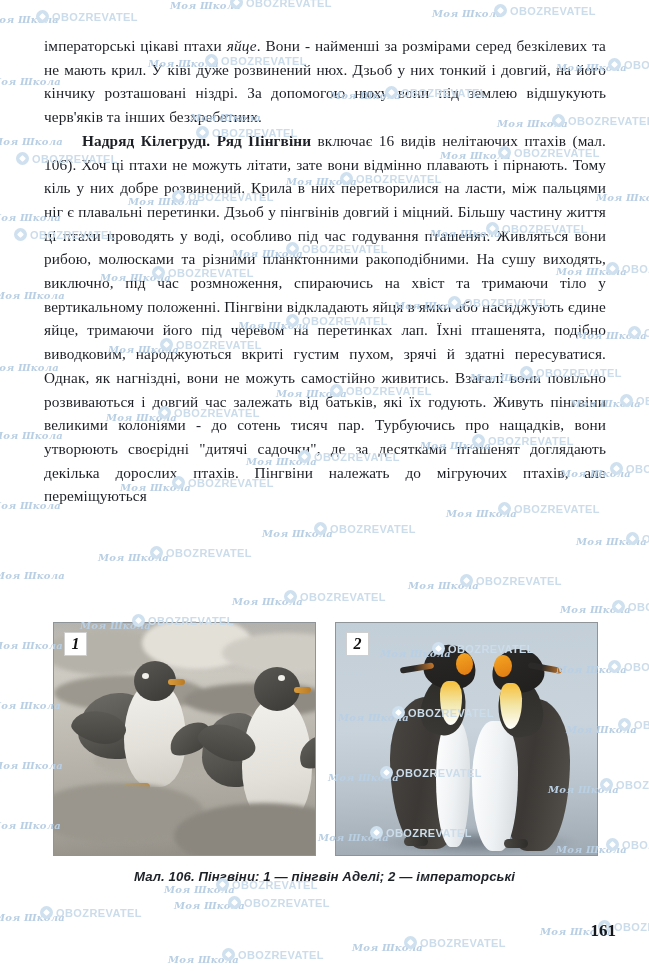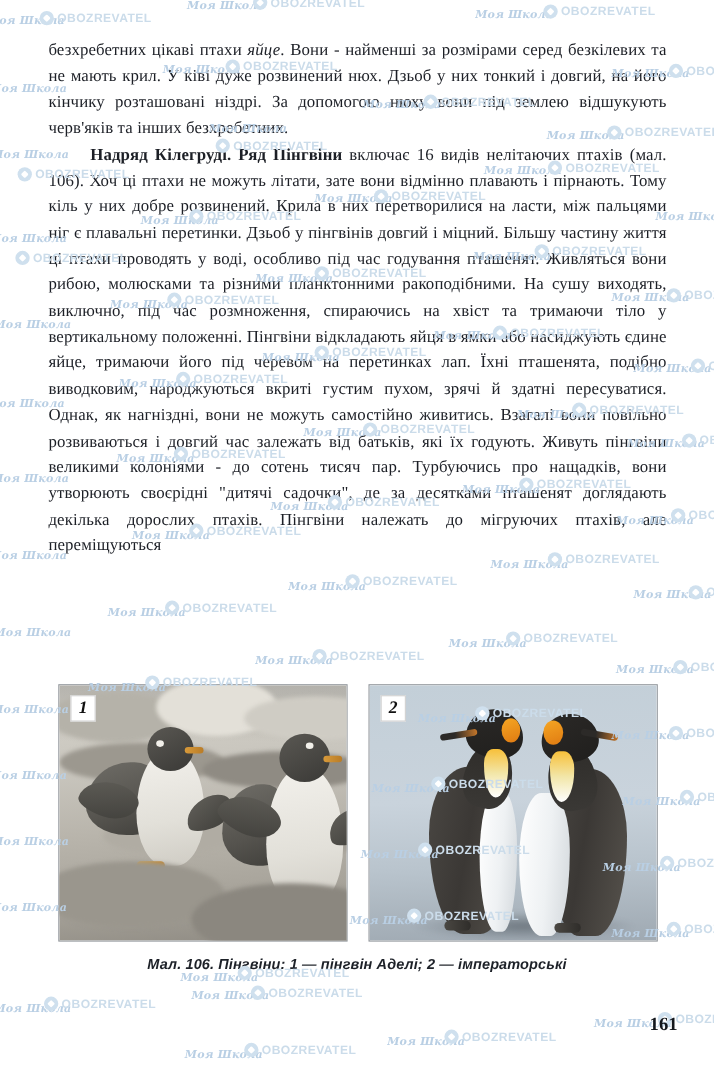--- a/index.html
+++ b/index.html
@@ -290,21 +290,21 @@
     color: #14171c;
     z-index: 4;
   }
 </style>
 </head>
 <body>
 
 <div class="page">
 
   <div class="content">
-    <p class="para"><span>безхребетних цікаві птахи </span><i>яйце</i><span>. Вони  - найменші за розмірами серед  безкілевих та не мають  крил. У ківі дуже розвинений нюх. Дзьоб у них тонкий і довгий, на його кінчику розташовані ніздрі. За допомогою нюху вони під землею відшукують черв'яків та інших безхребетних.</span></p>
+    <p class="para"><span>імператорські цікаві птахи </span><i>яйце</i><span>. Вони  - найменші за розмірами серед  безкілевих та не мають  крил. У ківі дуже розвинений нюх. Дзьоб у них тонкий і довгий, на його кінчику розташовані ніздрі. За допомогою нюху вони під землею відшукують черв'яків та інших безхребетних.</span></p>
     <p class="para indent"><b>Надряд  Кілегруді.  Ряд  Пінгвіни</b><span> включає  16  видів нелітаючих птахів (мал. 106). Хоч ці птахи не можуть літати, зате вони відмінно плавають і пірнають. Тому кіль у них добре розвинений.  Крила  в  них  перетворилися  на  ласти,  між пальцями ніг є плавальні перетинки. Дзьоб у пінгвінів довгий і міцний.  Більшу  частину  життя  ці  птахи  проводять  у  воді, особливо під час годування пташенят. Живляться вони рибою, молюсками та різними планктонними ракоподібними. На сушу виходять, виключно, під час розмноження, спираючись на хвіст та  тримаючи  тіло  у  вертикальному  положенні.  Пінгвіни відкладають  яйця  в  ямки  або  насиджують  єдине  яйце, тримаючи його під черевом на перетинках лап. Їхні пташенята, подібно виводковим, народжуються вкриті густим пухом, зрячі й  здатні  пересуватися.  Однак,  як  нагніздні,  вони  не  можуть самостійно  живитись.  Взагалі  вони  повільно  розвиваються  і довгий  час  залежать  від  батьків,  які  їх  годують.  Живуть пінгвіни великими колоніями - до сотень тисяч пар. Турбуючись про нащадків, вони утворюють своєрідні "дитячі садочки", де за десятками  пташенят  доглядають  декілька  дорослих  птахів. Пінгвіни  належать  до  мігруючих  птахів,  але  переміщуються</span></p>
   </div>
 
   <div class="figures">
 
     <div class="figure">
       <div class="photo1">
         <div class="rock p1-bg-rock-a"></div>
         <div class="rock p1-bg-rock-b"></div>
         <div class="rock p1-bg-rock-c"></div>

